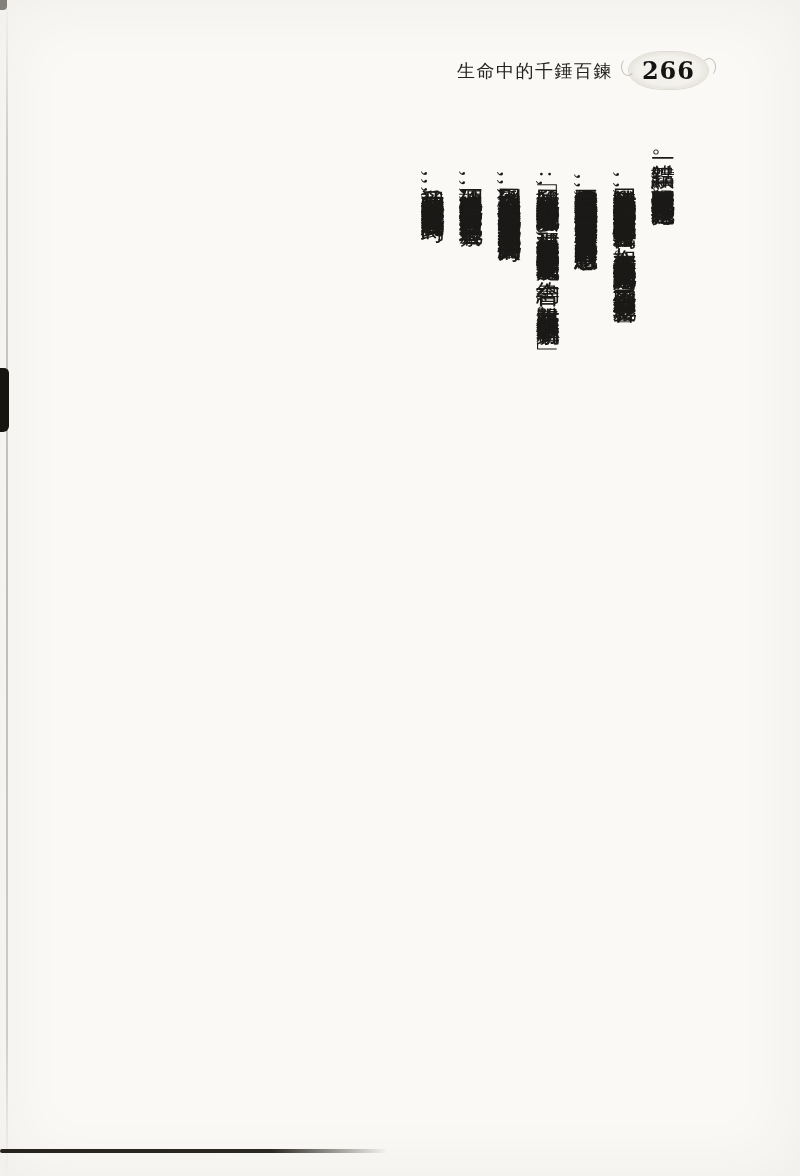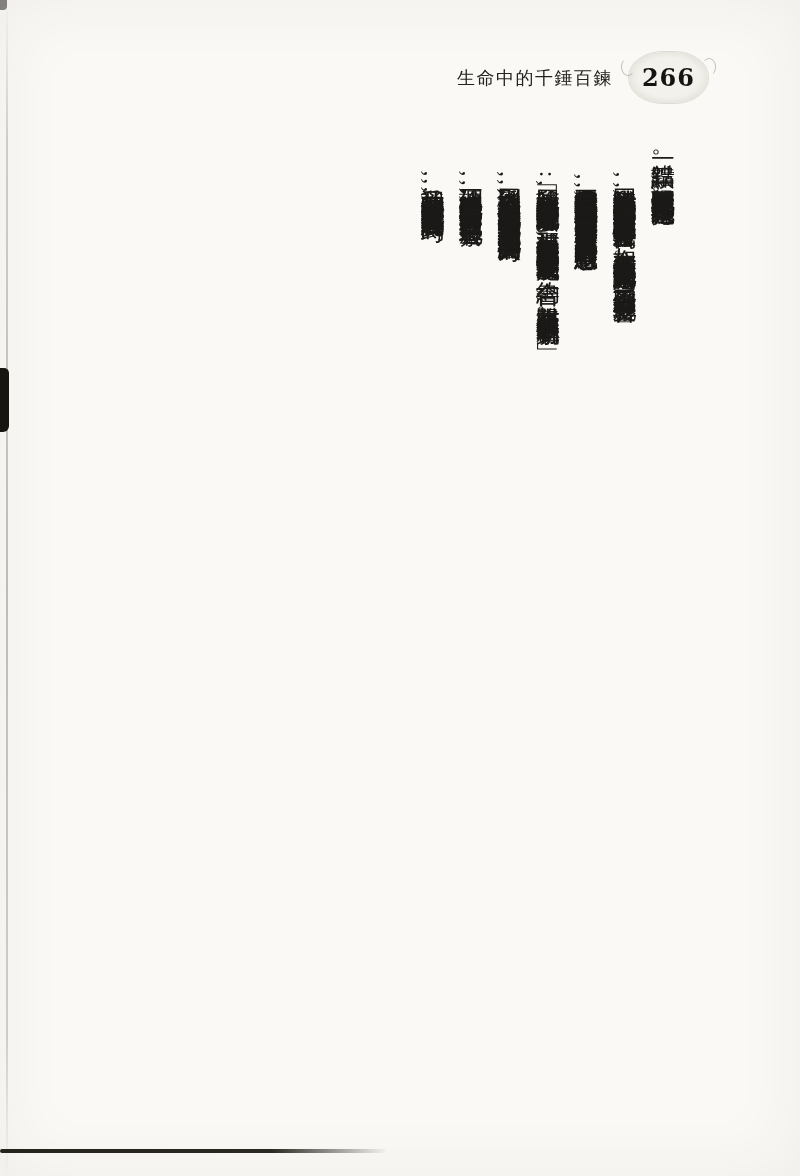--- a/index.html
+++ b/index.html
@@ -26,21 +26,21 @@
   .running-title {
     font-size: 18px;
     letter-spacing: 1.5px;
     color: #242220;
     white-space: nowrap;
     text-align: right;
   }
   .pagenum-wrap {
     position: relative;
     display: inline-block;
-    padding: 11px 13px;
+    padding: 4px 13px;
     border-radius: 50% / 58%;
     background: radial-gradient(ellipse at center, #f3f1ec 55%, #e3e0d8 78%, rgba(227,224,216,0) 85%);
     box-shadow: 0 0 0 1px rgba(170,165,152,0.35);
   }
   .pagenum-wrap::before,
   .pagenum-wrap::after {
     content: "";
     position: absolute;
     top: 6px;
     width: 12px;

